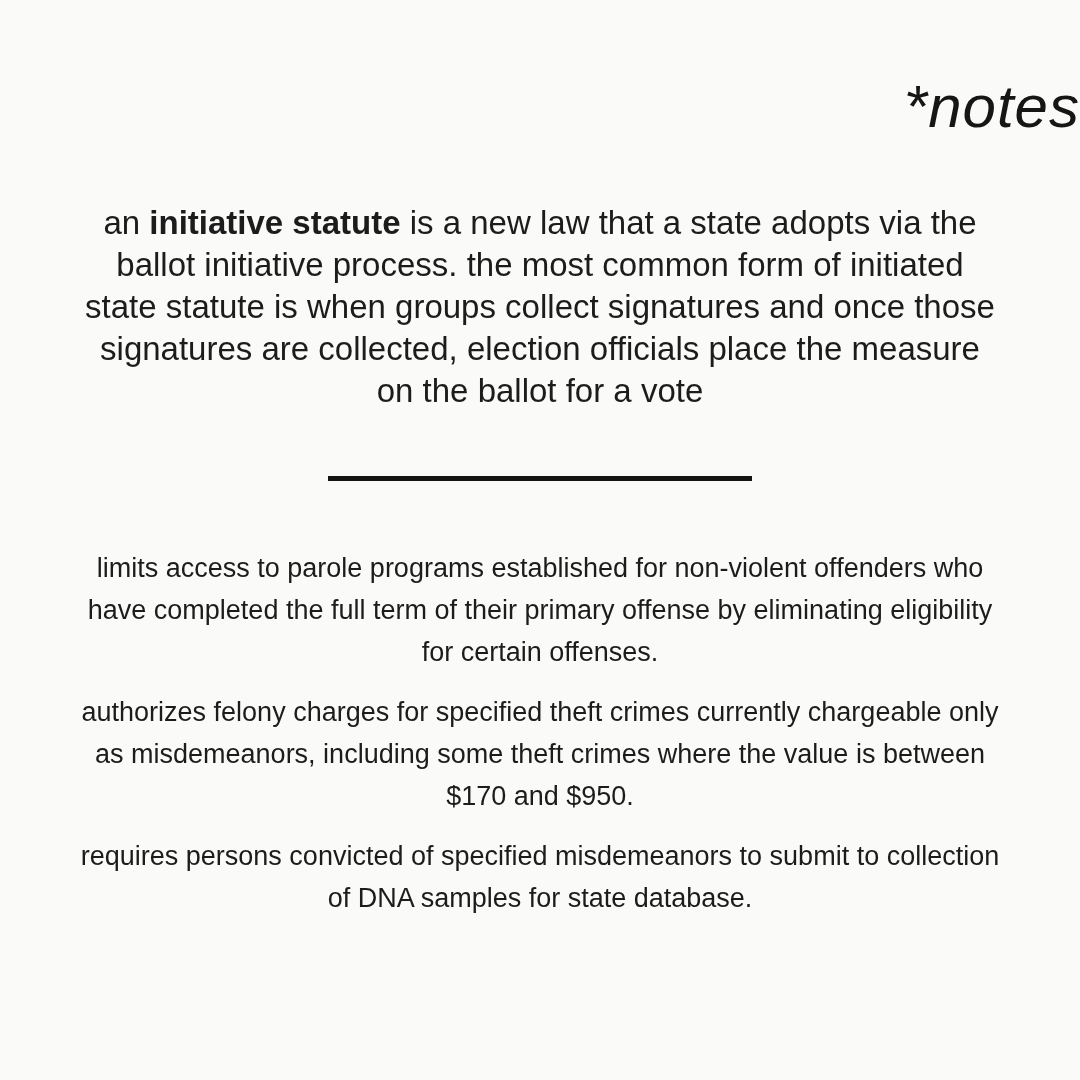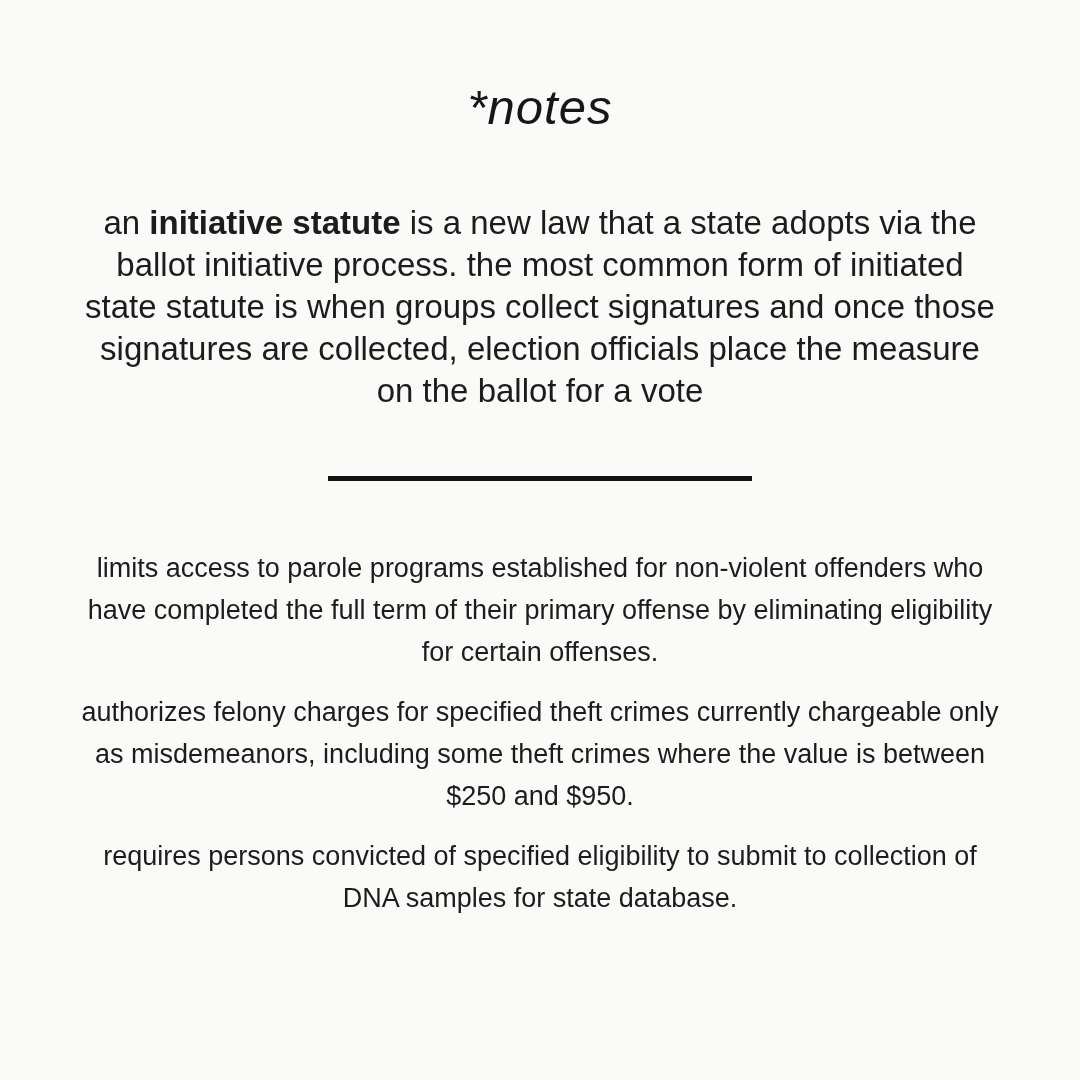--- a/index.html
+++ b/index.html
@@ -15,25 +15,26 @@
     font-family: "Liberation Sans", sans-serif;
     color: #1c1c1c;
     text-align: center;
     overflow: hidden;
     box-sizing: border-box;
     padding-top: 72px;
   }
   .title {
     font-style: italic;
     font-weight: 400;
-    font-size: 49px;
+    font-size: 60px;
     line-height: 70px;
     margin: 0;
     color: #161616;
     letter-spacing: 1px;
+    text-align: right;
   }
   .intro {
     font-size: 33px;
     line-height: 42px;
     font-weight: 400;
     max-width: 910px;
     margin: 60px auto 0 auto;
   }
   .intro strong {
     font-weight: 700;
@@ -62,17 +63,17 @@
 <div class="canvas">
 
   <h1 class="title">*notes</h1>
 
   <p class="intro"><span>an </span><strong>initiative statute</strong><span> is a new law that a state adopts via the ballot initiative process. the most common form of initiated state statute is when groups collect signatures and once those signatures are collected, election officials place the measure on the ballot for a vote</span></p>
 
   <div class="divider"></div>
 
   <p class="note first">limits access to parole programs established for non-violent offenders who have completed the full term of their primary offense by eliminating eligibility for certain offenses.</p>
 
-  <p class="note">authorizes felony charges for specified theft crimes currently chargeable only as misdemeanors, including some theft crimes where the value is between $250 and $950.</p>
+  <p class="note">authorizes felony charges for specified theft crimes currently chargeable only as misdemeanors, including some theft crimes where the value is between $170 and $950.</p>
 
-  <p class="note">requires persons convicted of specified eligibility to submit to collection of DNA samples for state database.</p>
+  <p class="note">requires persons convicted of specified misdemeanors to submit to collection of DNA samples for state database.</p>
 
 </div>
 
 </body></html>

